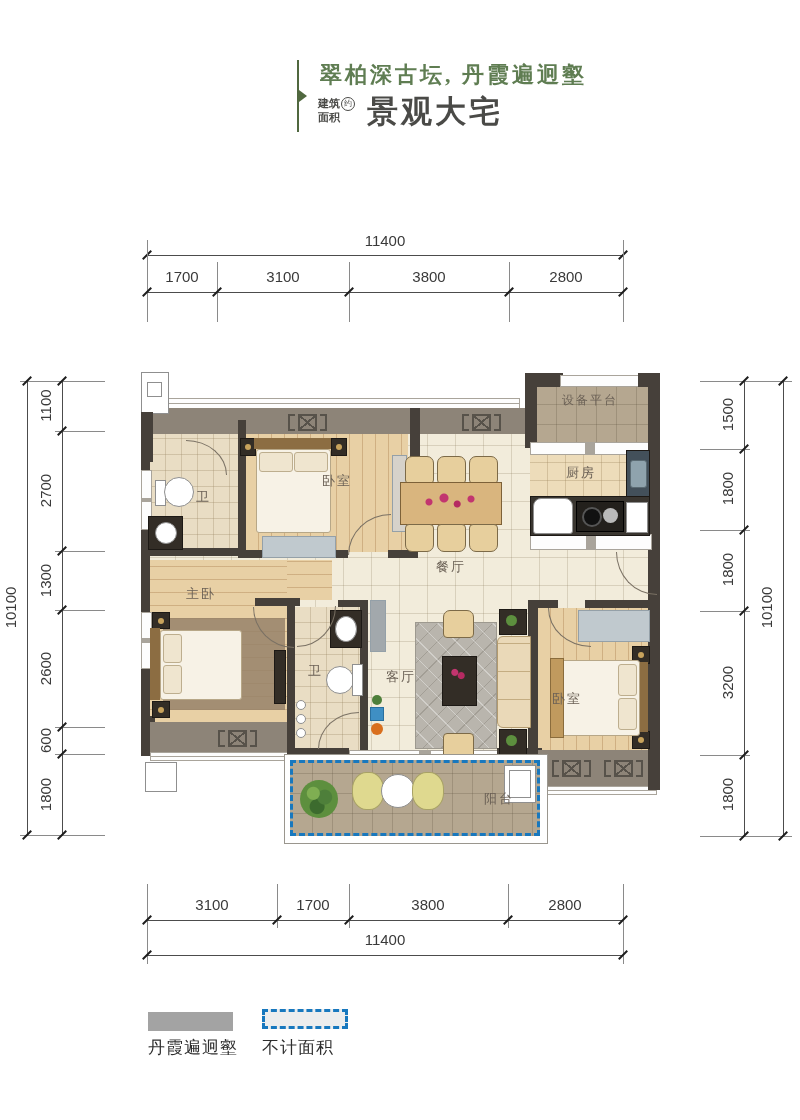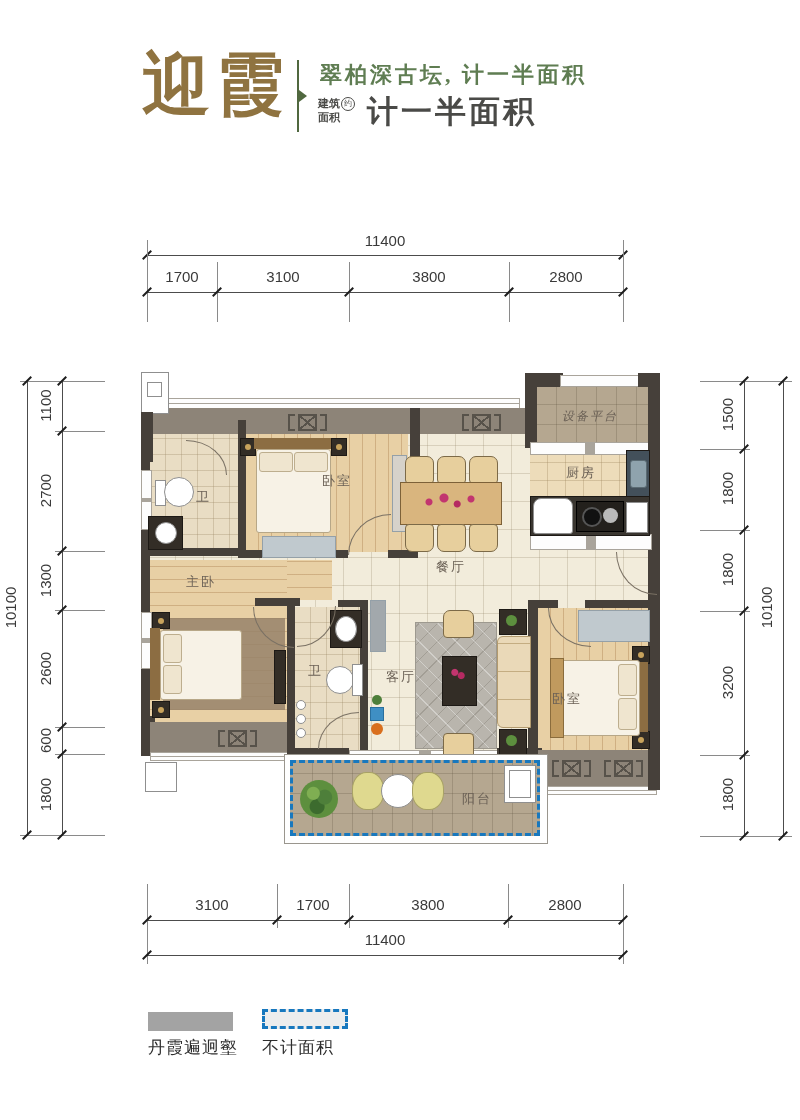--- a/index.html
+++ b/index.html
@@ -79,33 +79,32 @@
   
   .leg-swatch-gray{position:absolute;background:#a3a3a3;}
   .leg-swatch-dash{position:absolute;background:#ededed;border:3px dashed #1878be;}
   .leg-label{position:absolute;font-size:17px;color:#2e2e2e;letter-spacing:1px;}
 </style>
 </head>
 <body>
 
 <div class="page">
 
-  <div class="title">迎霞</div>
   <div class="divider"></div>
   <div class="divider-tri"></div>
-  <div class="tagline">翠柏深古坛, 计一半面积</div>
+  <div class="tagline">翠柏深古坛, 丹霞遍迥壑</div>
   <div class="arearow">
     <div class="areastack">
       <span class="r1">
           <span>建筑</span>
           <span class="approx">约</span>
         </span>
       <span>面积</span>
     </div>
-    <div class="areasuffix">计一半面积</div>
+    <div class="areasuffix">景观大宅</div>
   </div>
 
   <div>
     <div class="dimlbl" style="left:353px;top:232px;">11400</div>
     <div class="line" style="left:147px;top:255px;width:476px;height:1px;"></div>
     <div class="tk" style="left:141px;top:254px;"></div>
     <div class="tk" style="left:617px;top:254px;"></div>
     <div class="dimlbl" style="left:150px;top:268px;">1700</div>
     <div class="dimlbl" style="left:251px;top:268px;">3100</div>
     <div class="dimlbl" style="left:397px;top:268px;">3800</div>
@@ -380,27 +379,27 @@
       radial-gradient(circle at 45% 70%,#3c6b2e 7px,#0000 8px),#5d8f3e;"></div>
     <div class="abs" style="left:352px;top:772px;width:30px;height:36px;border-radius:45%;background:#dfd98f;border:1px solid #a8a266;"></div>
     <div class="whitebox" style="left:381px;top:774px;width:32px;height:32px;border-radius:50%;"></div>
     <div class="abs" style="left:412px;top:772px;width:30px;height:36px;border-radius:45%;background:#dfd98f;border:1px solid #a8a266;"></div>
     <div class="whitebox" style="left:504px;top:765px;width:30px;height:36px;"></div>
     <div class="whitebox" style="left:509px;top:770px;width:20px;height:26px;"></div>
 
     <div class="lbl" style="left:322px;top:472px;">卧室</div>
     <div class="lbl" style="left:196px;top:488px;">卫</div>
     <div class="lbl" style="left:436px;top:558px;">餐厅</div>
-    <div class="lbl" style="left:562px;top:408px;font-size:12px;font-style:italic;">设备平台</div>
+    <div class="lbl" style="left:562px;top:392px;font-size:12px;">设备平台</div>
     <div class="lbl" style="left:566px;top:464px;">厨房</div>
-    <div class="lbl" style="left:186px;top:573px;">主卧</div>
+    <div class="lbl" style="left:186px;top:585px;">主卧</div>
     <div class="lbl" style="left:308px;top:662px;">卫</div>
     <div class="lbl" style="left:386px;top:668px;">客厅</div>
     <div class="lbl" style="left:552px;top:690px;">卧室</div>
-    <div class="lbl" style="left:462px;top:790px;">阳台</div>
+    <div class="lbl" style="left:484px;top:790px;">阳台</div>
   </div>
 
   <div>
     <div class="leg-swatch-gray" style="left:148px;top:1012px;width:85px;height:19px;"></div>
     <div class="leg-label" style="left:148px;top:1036px;">丹霞遍迥壑</div>
     <div class="leg-swatch-dash" style="left:262px;top:1009px;width:80px;height:14px;"></div>
     <div class="leg-label" style="left:262px;top:1036px;">不计面积</div>
   </div>
 
 </div>

